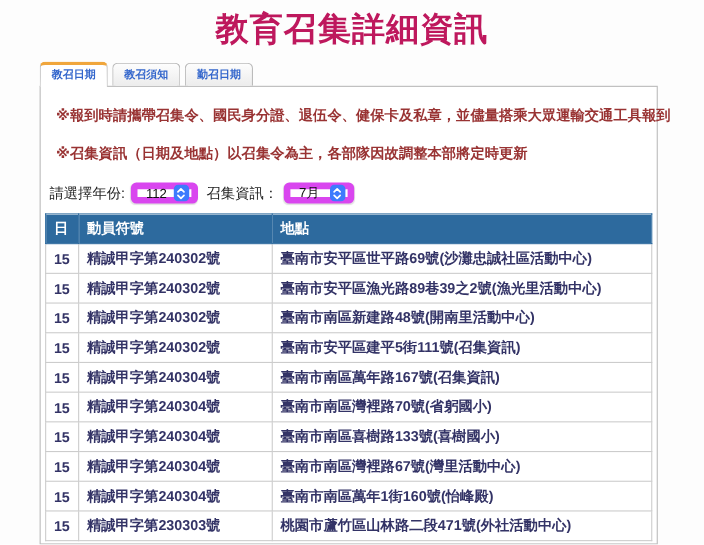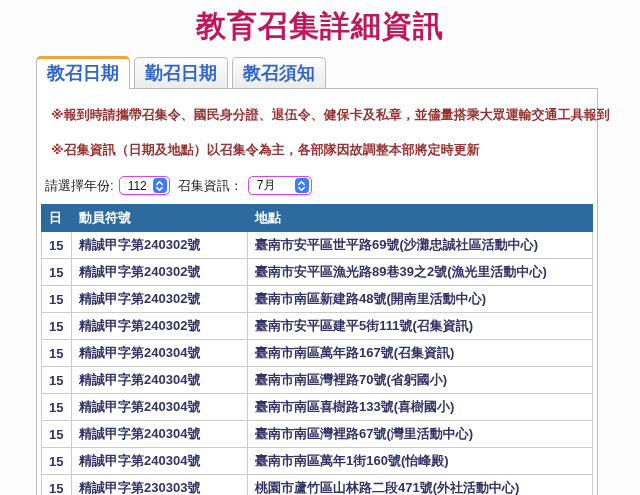--- a/index.html
+++ b/index.html
@@ -18,21 +18,21 @@
     letter-spacing: 1px;
   }
   .tabbar {
     margin-left: 36px;
     display: flex;
     align-items: flex-end;
     position: relative;
     z-index: 2;
   }
   .tab {
-    font-size: 18px;
+    font-size: 10px;
     color: #3366cc;
     font-weight: bold;
     padding: 3px 10px 3px 10px;
     border: 1px solid #bbb;
     border-bottom: none;
     border-radius: 5px 5px 0 0;
     background: linear-gradient(#fdfdfd, #ececec);
     margin-right: 4px;
     cursor: pointer;
     position: relative;
@@ -70,21 +70,21 @@
     display: flex;
     align-items: center;
   }
   .flabel { margin-right: 5px; }
   .flabel.second { margin-left: 4px; }
   .select {
     display: inline-flex;
     align-items: center;
     justify-content: space-between;
     background: #ffffff;
-    border: 1px solid #d946ef;
+    border: 6px solid #d946ef;
     box-shadow: 0 1px 1px rgba(0,0,0,0.12);
     border-radius: 5px;
     padding: 1px 2px 1px 8px;
     min-width: 48px;
     height: 19px;
     cursor: pointer;
     margin-right: 4px;
   }
   .select.month { min-width: 64px; }
   .selval { font-size: 12px; color: #111; margin-right: 6px; }
@@ -123,22 +123,22 @@
   td { color: #333366; font-weight: bold; }
   td.col-loc { font-weight: bold; }
 </style>
 </head>
 <body>
 
 <h1 class="page-title">教育召集詳細資訊</h1>
 
 <div class="tabbar">
   <div class="tab active">教召日期</div>
+  <div class="tab">教召須知</div>
   <div class="tab">勤召日期</div>
-  <div class="tab">教召須知</div>
 </div>
 
 <div class="panel">
   <p class="notice">※報到時請攜帶召集令、國民身分證、退伍令、健保卡及私章，並儘量搭乘大眾運輸交通工具報到</p>
   <p class="notice">※召集資訊（日期及地點）以召集令為主，各部隊因故調整本部將定時更新</p>
 
   <div class="filters">
     <span class="flabel">請選擇年份:</span>
     <span class="select">
       <span class="selval">112</span>

